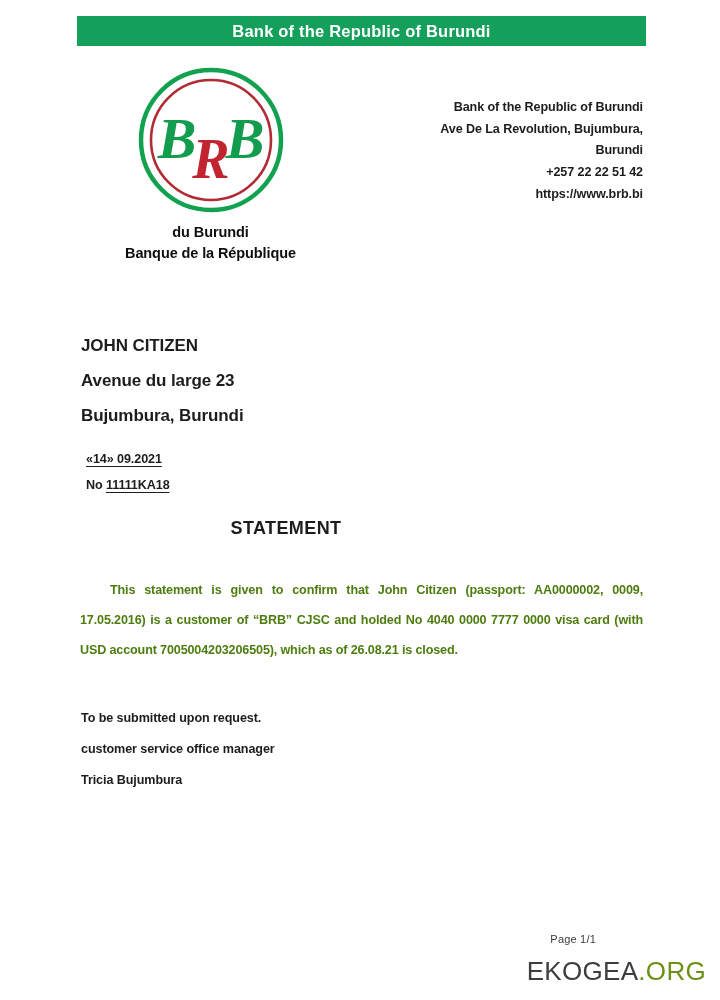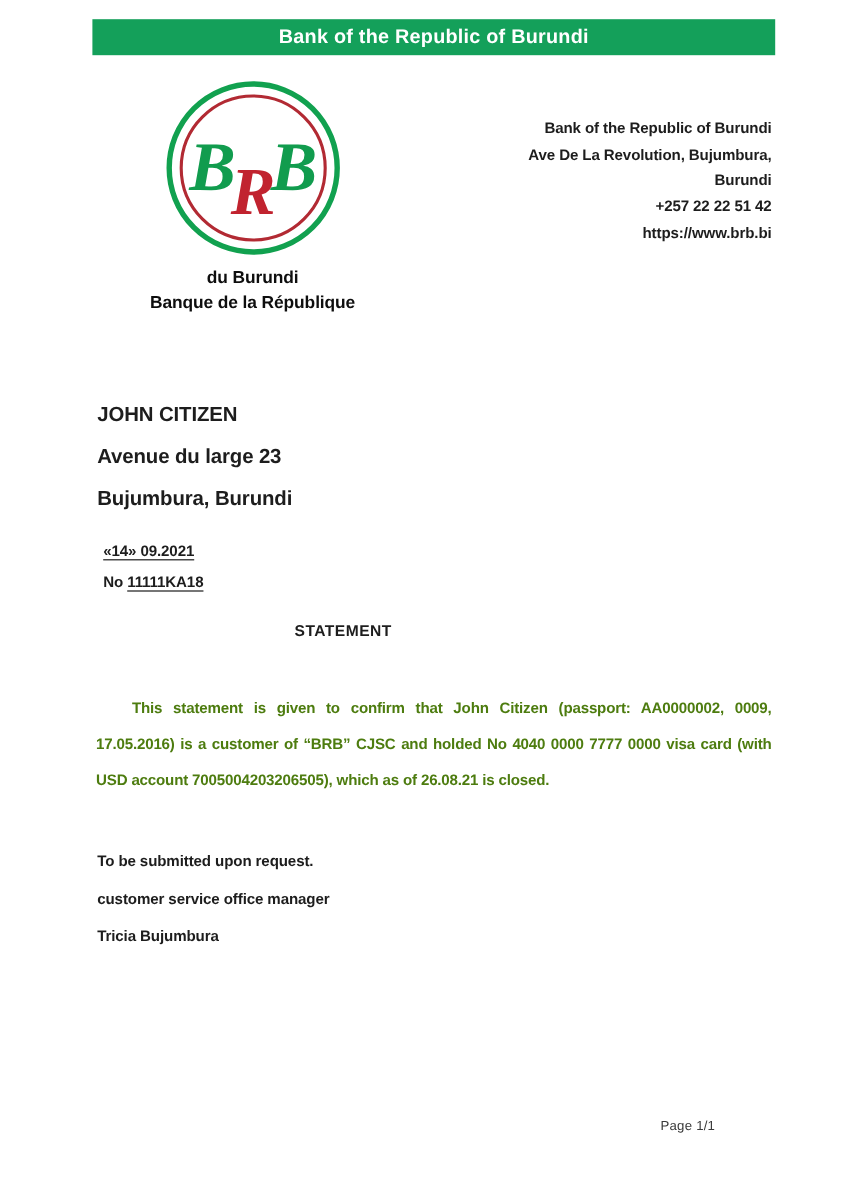--- a/index.html
+++ b/index.html
@@ -113,21 +113,21 @@
     margin-top: 20px;
   }
 
   
   .statement-heading {
     position: absolute;
     left: 0;
     top: 518px;
     width: 572px;
     text-align: center;
-    font-size: 13px;
+    font-size: 18px;
     font-weight: bold;
     letter-spacing: 0.4px;
   }
 
   
   .body-paragraph {
     position: absolute;
     left: 80px;
     top: 576px;
     width: 563px;
@@ -228,14 +228,17 @@
   <div class="body-paragraph">This statement is given to confirm that John Citizen (passport: AA0000002, 0009, 17.05.2016) is a customer of “BRB” CJSC and holded No 4040 0000 7777 0000 visa card (with USD account 7005004203206505), which as of 26.08.21 is closed.</div>
 
   <div class="closing">
     <div>To be submitted upon request.</div>
     <div>customer service office manager</div>
     <div>Tricia Bujumbura</div>
   </div>
 
   <div class="page-footer">Page 1/1</div>
 
+  <div class="watermark">
+    <span class="wm-main">EKOGEA</span><span class="wm-tld">.ORG</span>
+  </div>
 
 </div>
 
 </body></html>

